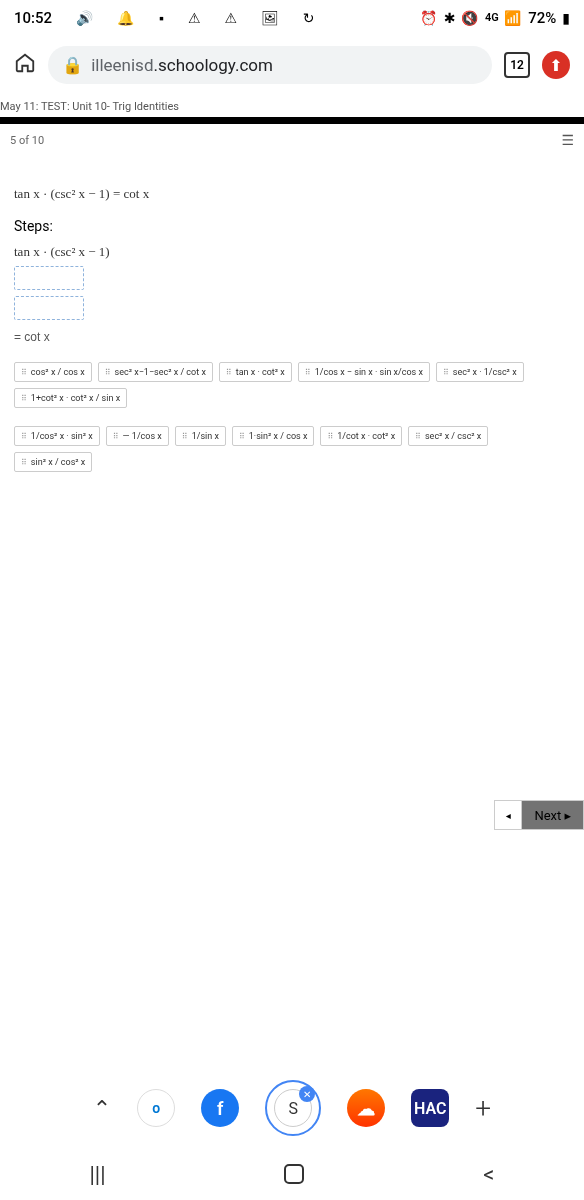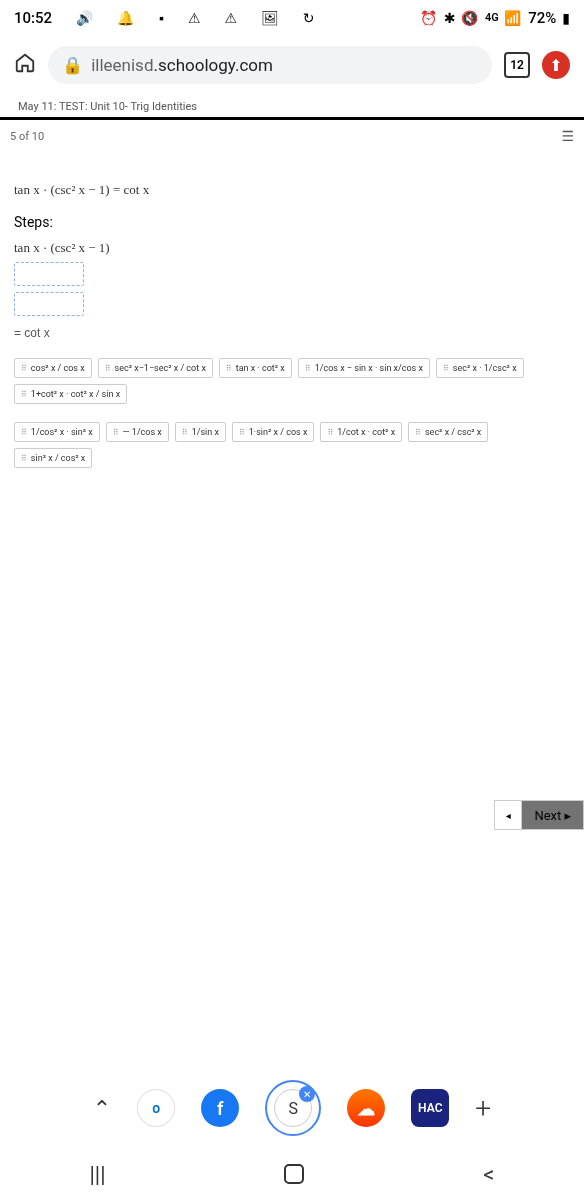--- a/index.html
+++ b/index.html
@@ -15,21 +15,21 @@
 
 .browser-bar{height:58px;display:flex;align-items:center;gap:12px;padding:0 14px}
 .home-icon svg{width:22px;height:22px}
 .url-pill{flex:1;height:38px;border-radius:20px;background:#f1f3f4;display:flex;align-items:center;gap:8px;padding:0 14px;font-size:17px;color:#333}
 .url-pill .dom{color:#202124}
 .url-pill .sub{color:#5f6368}
 .tab-badge{width:26px;height:26px;border:2px solid #333;border-radius:4px;display:flex;align-items:center;justify-content:center;font-size:12px;font-weight:600}
 .up-circle{width:28px;height:28px;border-radius:50%;background:#d93025;color:#fff;display:flex;align-items:center;justify-content:center;font-size:16px}
 
 
-.crumb{font-size:11px;color:#555;padding:6px 18px 4px;border-bottom:3px solid #000000}
+.crumb{font-size:11px;color:#555;padding:6px 0 4px;border-bottom:7px solid #000000}
 .progress-row{display:flex;justify-content:space-between;align-items:center;padding:8px 10px;font-size:11px;color:#666}
 .list-icon{font-size:14px;color:#555}
 
 
 .content{padding:24px 14px 0}
 .prompt{font-size:19px;line-height:2.1;color:#222;margin-bottom:20px}
 .eq{font-family:'Times New Roman',serif;font-size:13px;color:#333;margin:6px 0}
 .sub-h{font-size:14px;color:#000000;margin:16px 0 10px}
 .blank{display:block;width:70px;height:24px;border:1px dashed #8fb3dc;margin:6px 0;border-radius:2px}
 .final{font-family:Liberation Sans, sans-serif;font-size:12px;color:#555;margin-top:10px}
@@ -47,21 +47,21 @@
 .dock-item{width:38px;height:38px;border-radius:50%;display:flex;align-items:center;justify-content:center;font-size:18px;color:#fff;font-weight:600}
 .dock .caret{font-size:22px;color:#333}
 .dock .plus{font-size:28px;color:#333;font-weight:300}
 .dock .fb{background:#1877f2}
 .dock .outlook{background:#fff;border:1px solid #ddd;color:#0078d4;font-size:14px}
 .dock .s-app{background:#fff;border:1px solid #ccc;color:#333;position:relative}
 .dock .s-app .close{position:absolute;top:-4px;right:-4px;width:16px;height:16px;border-radius:50%;background:#4285f4;color:#fff;font-size:10px;display:flex;align-items:center;justify-content:center}
 .dock .s-ring{width:56px;height:56px;border-radius:50%;border:2px solid #4285f4;display:flex;align-items:center;justify-content:center}
 .dock .s-ring .inner{width:38px;height:38px;border-radius:50%;background:#fff;border:1px solid #ccc;display:flex;align-items:center;justify-content:center}
 .dock .sc{background:linear-gradient(#ff7700,#ff3300)}
-.dock .hac{background:#1a237e;font-size:12px;border-radius:8px}
+.dock .hac{background:#1a237e;font-size:16px;border-radius:8px}
 
 
 .navbar{position:absolute;bottom:0;width:100%;height:52px;display:flex;justify-content:space-around;align-items:center}
 .nav-btn{font-size:22px;color:#333}
 .nav-pill{width:20px;height:20px;border:2px solid #333;border-radius:5px}
 </style>
 </head>
 <body>
 
 <div class="status-bar">

